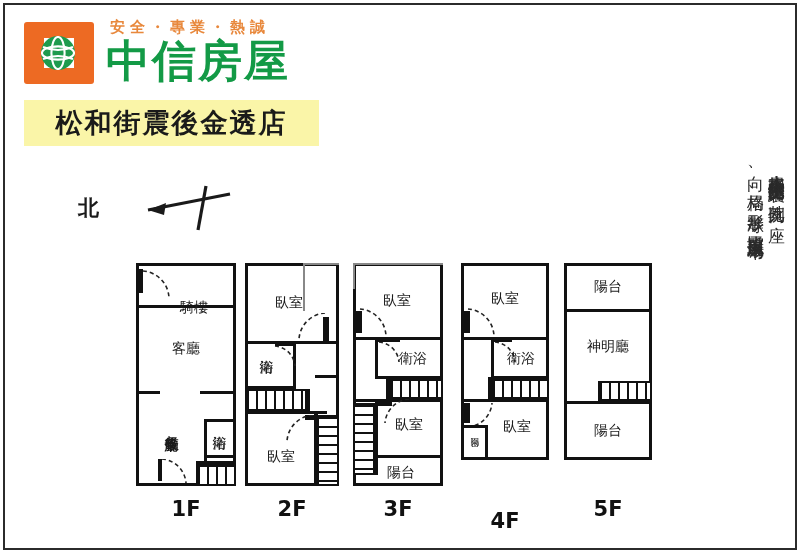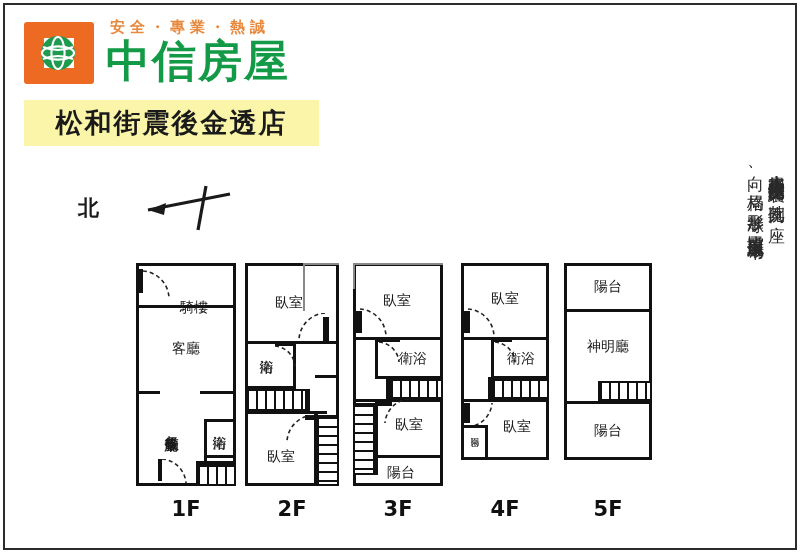--- a/index.html
+++ b/index.html
@@ -338,21 +338,21 @@
         <path d="M2 26 A26 26 0 0 0 26 2" stroke="#222" stroke-width="1.6" fill="none" stroke-dasharray="4 3"></path>
       </svg>
 
       <div class="wall" style="left:24px;top:162px;width:3px;height:35px;"></div>
       <div class="wall" style="left:0;top:162px;width:27px;height:3px;"></div>
       <div class="room-label vert tiny" style="left:9px;top:168px;">陽台</div>
 
       <div class="room-label" style="left:14px;top:28px;width:60px;">臥室</div>
       <div class="room-label" style="left:32px;top:88px;width:56px;">衛浴</div>
       <div class="room-label" style="left:26px;top:156px;width:60px;">臥室</div>
-      <div class="floor-label" style="left:14px;top:234px;width:60px;">4F</div>
+      <div class="floor-label" style="left:14px;top:246px;width:60px;">4F</div>
     </div>
 
     <div class="plan" style="left:564px;top:263px;">
       <div class="plan-box" style="width:88px;height:197px;"></div>
 
       <div class="wall" style="left:0;top:46px;width:88px;height:3px;"></div>
 
       <div class="wall" style="left:0;top:138px;width:88px;height:3px;"></div>
 
       <div class="stairs" style="left:34px;top:118px;width:54px;height:20px;"></div>

